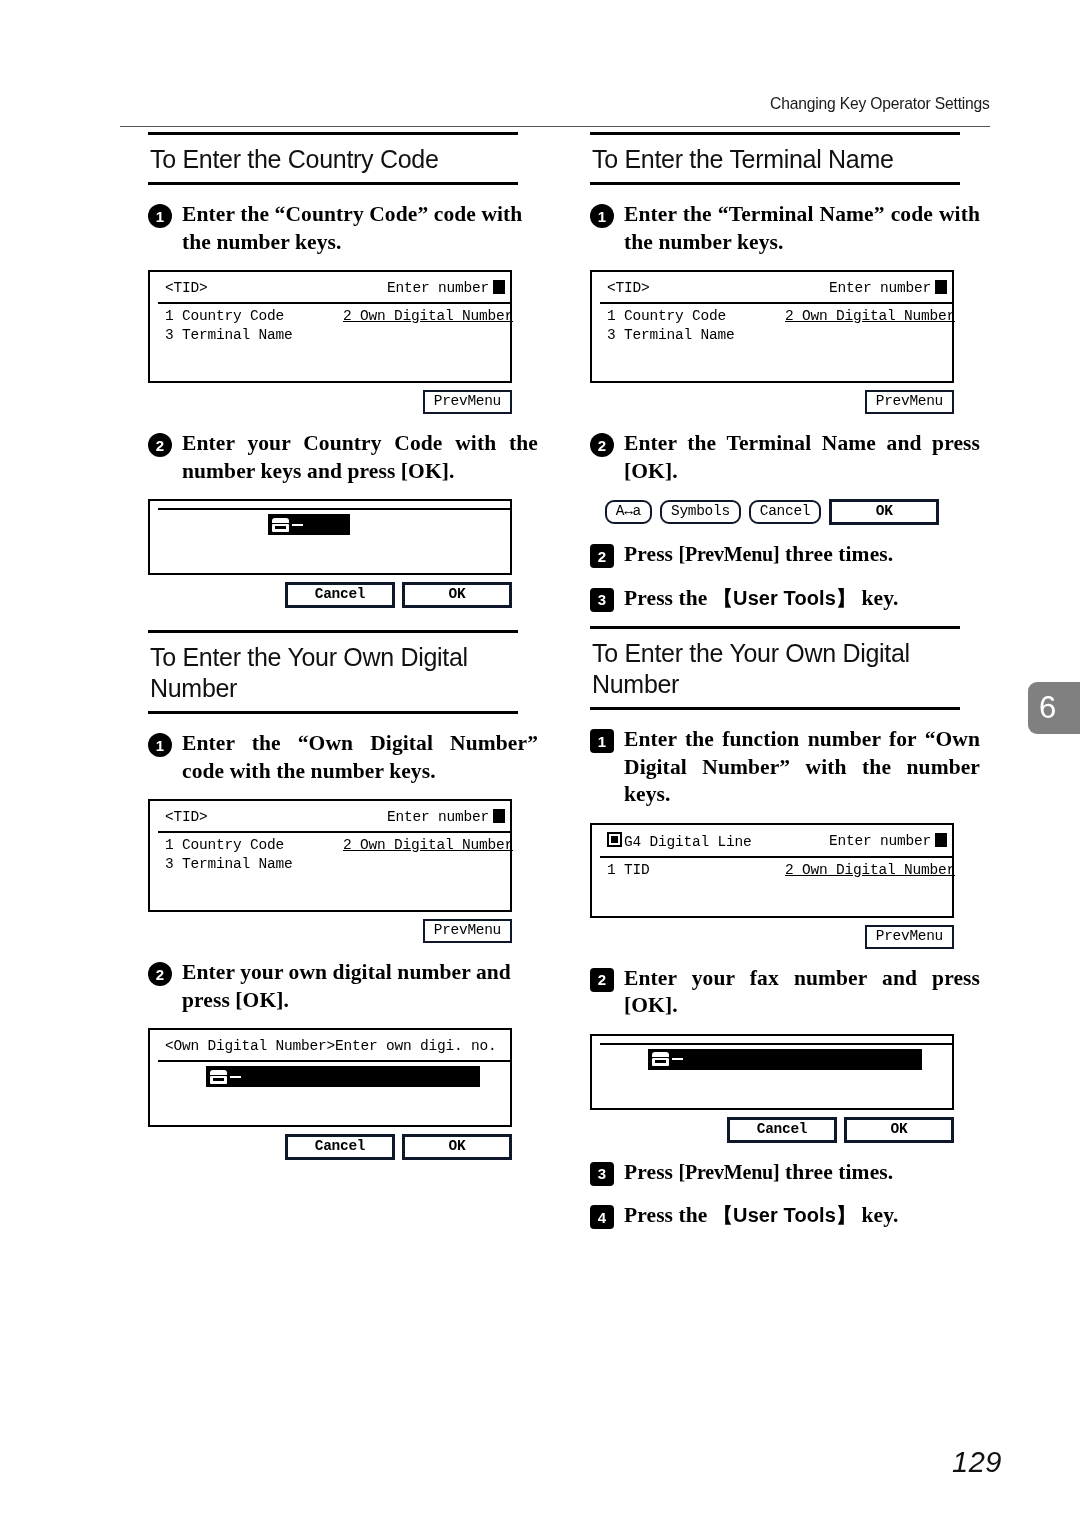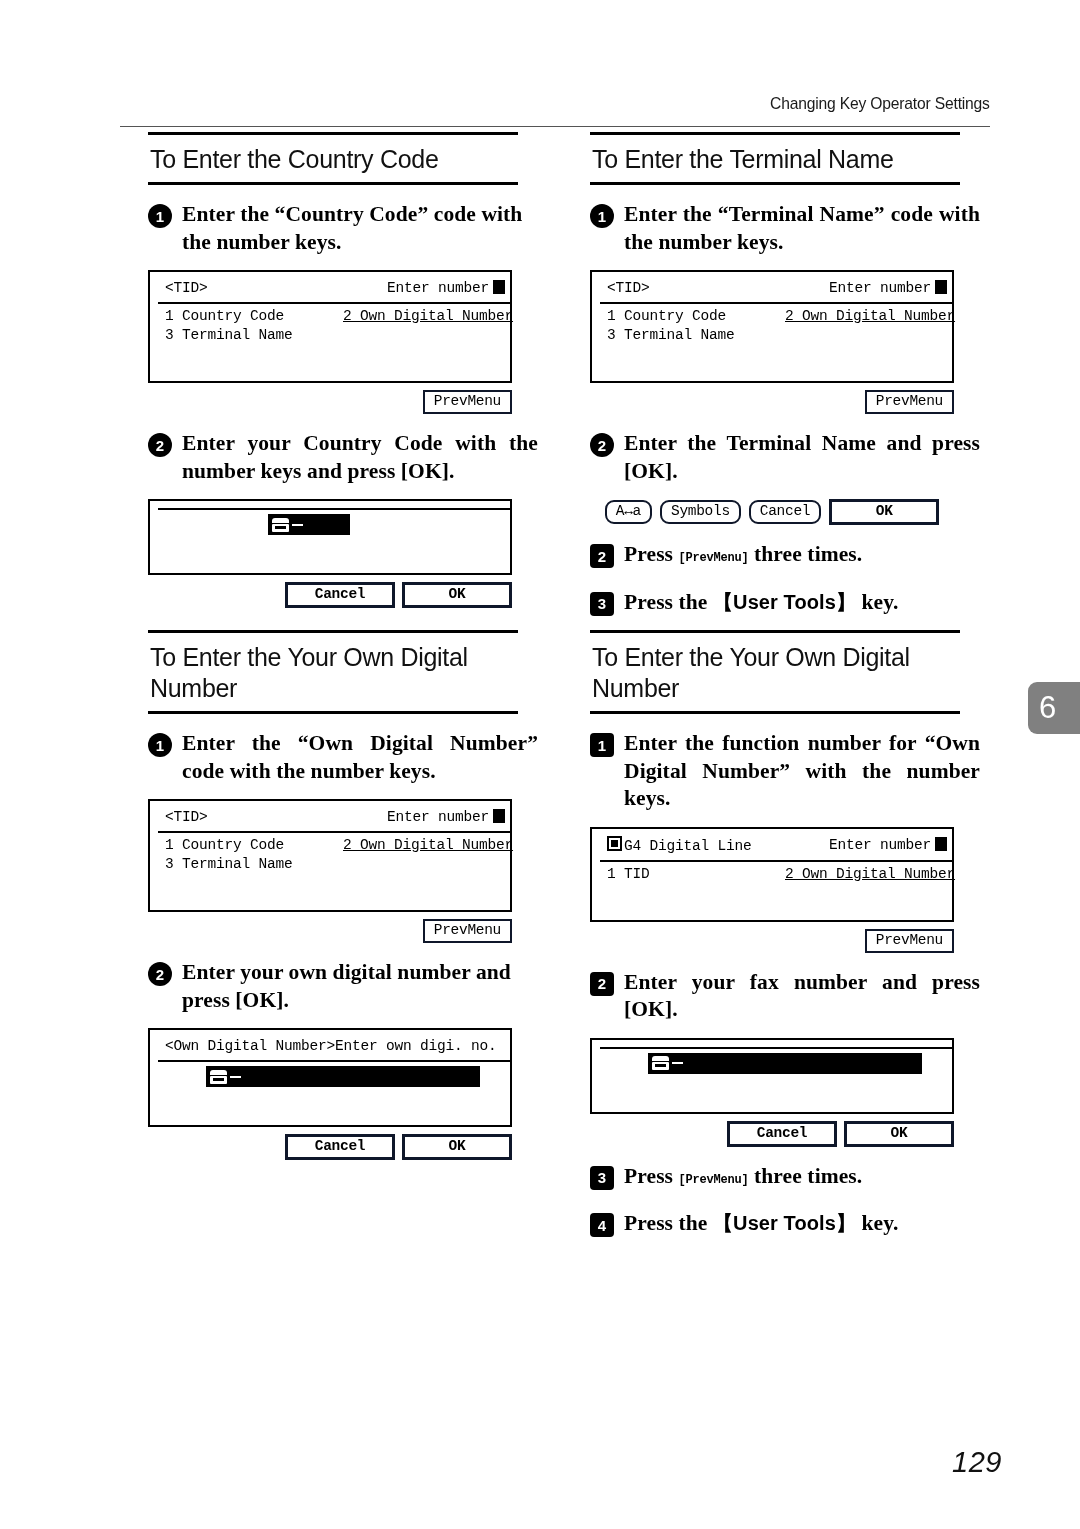--- a/index.html
+++ b/index.html
@@ -29,21 +29,21 @@
   
   .step{display:block;position:relative;padding-left:34px;margin:16px 0 0 0;}
   .step-body{font-family:"Liberation Serif",serif;font-weight:bold;font-size:21.5px;
              line-height:27.5px;letter-spacing:.1px;}
   .just{text-align:justify;text-align-last:left;}
   .marker{position:absolute;left:0;top:3px;width:24px;height:24px;
           font-family:"Liberation Sans",sans-serif;font-size:15px;font-weight:bold;
           color:#fff;background:#000;display:flex;align-items:center;justify-content:center;}
   .marker.circ{border-radius:50%;}
   .marker.sq{border-radius:4px;}
-  .kbd-sq{font-family:Liberation Mono, monospace;font-weight:bold;font-size:12px;letter-spacing:-.2px;}
+  .kbd-sq{font-family:Liberation Serif, serif;font-weight:bold;font-size:20px;letter-spacing:-.2px;}
   .kbd-usertools{font-family:"Liberation Sans",sans-serif;font-weight:bold;font-size:20px;}
 
   
   .lcd-wrap{margin:14px 0 0 0;width:364px;}
   .lcd{border:2px solid #000;background:#fff;box-sizing:border-box;width:364px;
        font-family:"Liberation Mono","DejaVu Sans Mono",monospace;font-size:14.5px;
        line-height:19px;letter-spacing:-0.2px;color:#000;}
   .lcd .lcd-pad{padding:7px 0 0 8px;}
   .lcd-titlerow{display:flex;justify-content:space-between;align-items:center;
                 padding:0 5px 4px 7px;white-space:nowrap;}

